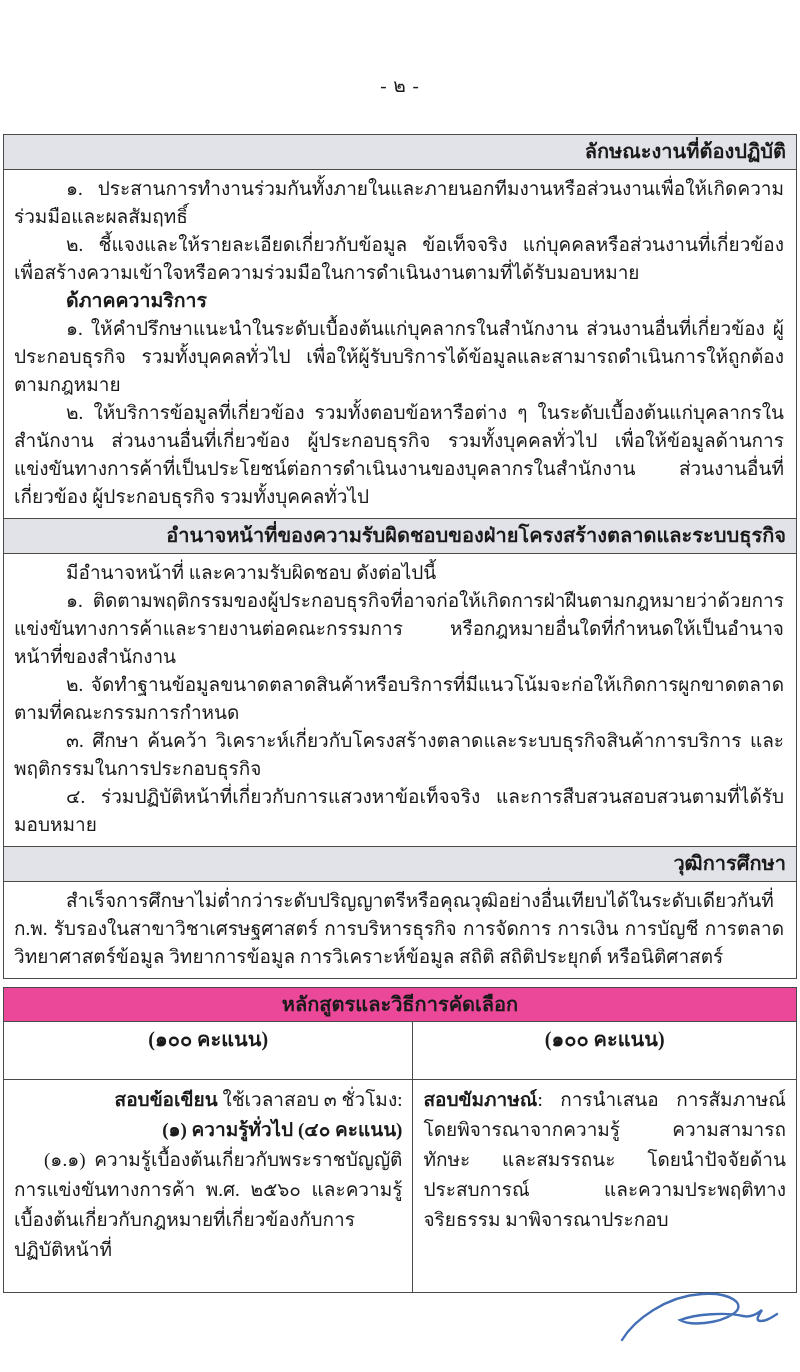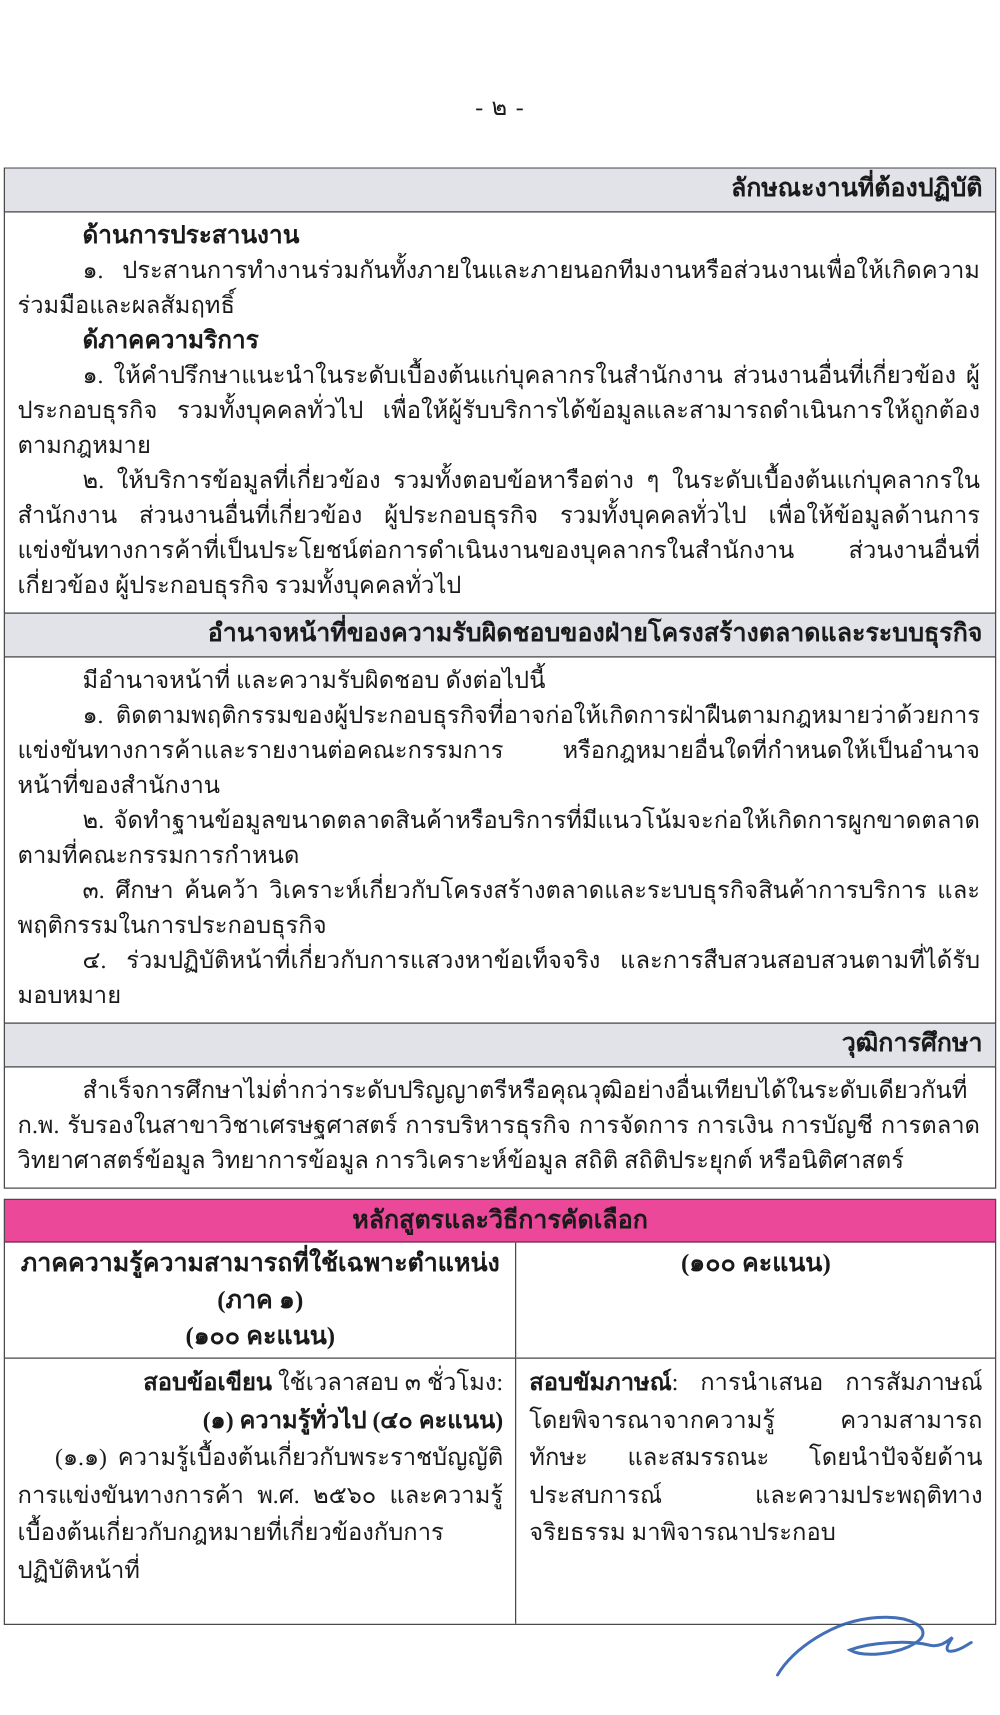--- a/index.html
+++ b/index.html
@@ -95,22 +95,22 @@
 <body>
 
 <div class="sheet">
 
   <div class="page-number">- ๒ -</div>
 
   <div class="doc-box">
 
     <div class="sec-head">ลักษณะงานที่ต้องปฏิบัติ</div>
     <div class="sec-body">
-      <div class="subhead">ด้านการประสานงาน</div>
       <div class="para">๑. ประสานการทำงานร่วมกันทั้งภายในและภายนอกทีมงานหรือส่วนงานเพื่อให้เกิดความร่วมมือและผลสัมฤทธิ์</div>
+      <div class="para">๒. ชี้แจงและให้รายละเอียดเกี่ยวกับข้อมูล ข้อเท็จจริง แก่บุคคลหรือส่วนงานที่เกี่ยวข้อง เพื่อสร้างความเข้าใจหรือความร่วมมือในการดำเนินงานตามที่ได้รับมอบหมาย</div>
       <div class="subhead">ด้ภาคความริการ</div>
       <div class="para">๑. ให้คำปรึกษาแนะนำในระดับเบื้องต้นแก่บุคลากรในสำนักงาน ส่วนงานอื่นที่เกี่ยวข้อง ผู้ประกอบธุรกิจ รวมทั้งบุคคลทั่วไป เพื่อให้ผู้รับบริการได้ข้อมูลและสามารถดำเนินการให้ถูกต้องตามกฎหมาย</div>
       <div class="para">๒. ให้บริการข้อมูลที่เกี่ยวข้อง รวมทั้งตอบข้อหารือต่าง ๆ ในระดับเบื้องต้นแก่บุคลากรในสำนักงาน ส่วนงานอื่นที่เกี่ยวข้อง ผู้ประกอบธุรกิจ รวมทั้งบุคคลทั่วไป เพื่อให้ข้อมูลด้านการแข่งขันทางการค้าที่เป็นประโยชน์ต่อการดำเนินงานของบุคลากรในสำนักงาน ส่วนงานอื่นที่เกี่ยวข้อง ผู้ประกอบธุรกิจ รวมทั้งบุคคลทั่วไป</div>
     </div>
 
     <div class="sec-head mid">อำนาจหน้าที่ของความรับผิดชอบของฝ่ายโครงสร้างตลาดและระบบธุรกิจ</div>
     <div class="sec-body">
       <div class="para">มีอำนาจหน้าที่ และความรับผิดชอบ ดังต่อไปนี้</div>
       <div class="para">๑. ติดตามพฤติกรรมของผู้ประกอบธุรกิจที่อาจก่อให้เกิดการฝ่าฝืนตามกฎหมายว่าด้วยการแข่งขันทางการค้าและรายงานต่อคณะกรรมการ หรือกฎหมายอื่นใดที่กำหนดให้เป็นอำนาจหน้าที่ของสำนักงาน</div>
       <div class="para">๒. จัดทำฐานข้อมูลขนาดตลาดสินค้าหรือบริการที่มีแนวโน้มจะก่อให้เกิดการผูกขาดตลาดตามที่คณะกรรมการกำหนด</div>
@@ -124,21 +124,20 @@
     </div>
 
   </div>
 
   <div class="gap"></div>
 
   <div class="sel-table">
     <div class="tbl-title">หลักสูตรและวิธีการคัดเลือก</div>
     <div class="tbl-cols">
       <div class="tbl-col-left col-head">
-        <div>ภาคความรู้ความสามารถที่ใช้เฉพาะตำแหน่ง (ภาค ๑)</div>
         <div>(๑๐๐ คะแนน)</div>
       </div>
       <div class="tbl-col-right col-head">
         <div>(๑๐๐ คะแนน)</div>
       </div>
     </div>
     <div class="tbl-cols">
       <div class="tbl-col-left cell">
         <div class="cell-line">
           <span class="bold">สอบข้อเขียน</span><span> ใช้เวลาสอบ ๓ ชั่วโมง:</span>

